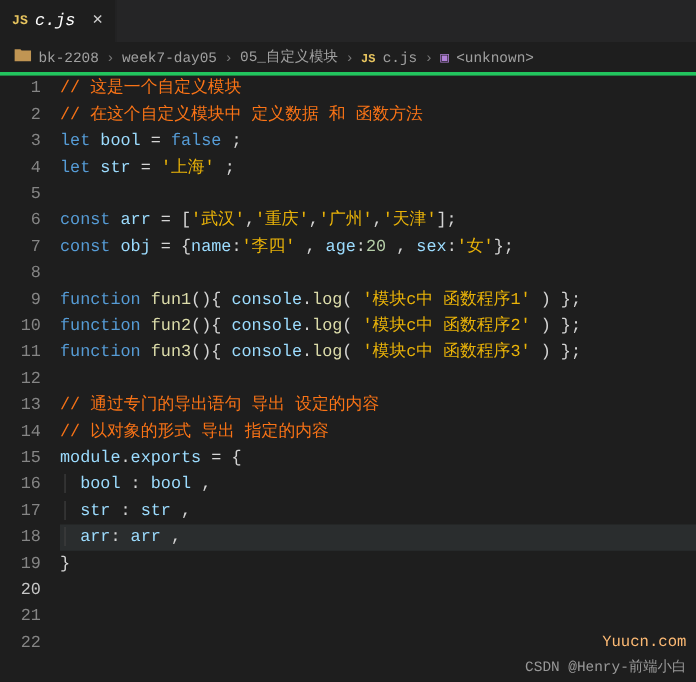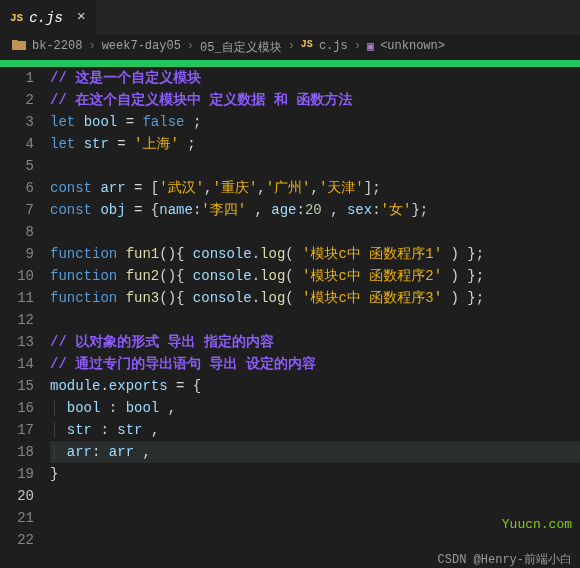--- a/index.html
+++ b/index.html
@@ -23,26 +23,26 @@
   padding: 0 10px;
   background: #1e1e1e;
   border-right: 1px solid #252526;
   gap: 6px;
 }
 .tab-icon { color: #e8c55f; font-size: 11px; font-weight: bold; }
 .tab-label { color: #fff; font-style: italic; }
 .tab-close { color: #ccc; margin-left: 8px; font-size: 15px; }
 .breadcrumb {
   display: flex;
-  align-items: flex-start;
+  align-items: flex-end;
   padding: 4px 12px;
   gap: 6px;
   font-size: 12px;
   color: #a0a0a0;
-  border-bottom: 7px solid #22c55e;
+  border-bottom: 3px solid #22c55e;
 }
 .bc-icon { color: #e8c55f; font-size: 10px; font-weight: bold; }
 .bc-folder { color: #888; }
 .bc-chev { color: #777; }
 .bc-sym { color: #b180d7; }
 .editor {
   display: flex;
   height: calc(100% - 63px);
 }
 .gutter {
@@ -52,41 +52,41 @@
   color: #858585;
   user-select: none;
 }
 .gutter .active { color: #c6c6c6; }
 .line { height: 22px; line-height: 22px; }
 .code {
   flex: 1;
   position: relative;
 }
 .active-line { background: #2a2d2e; }
-.c-comment { color: #8b5cf6; font-weight: bold; }
+.c-comment { color: #f97316; }
 .c-keyword { color: #569cd6; }
 .c-var { color: #9cdcfe; }
 .c-func { color: #dcdcaa; }
 .c-string { color: #eab308; }
 .c-num { color: #b5cea8; }
 .c-punct { color: #d4d4d4; }
 .c-op { color: #d4d4d4; }
 .indent-guide { color: #404040; }
 .watermark {
   position: absolute;
   bottom: 4px;
   right: 8px;
   color: #999;
   font-size: 12px;
 }
 .watermark2 {
   position: absolute;
-  bottom: 40px;
+  bottom: 26px;
   right: 8px;
-  color: #84cc16;
+  color: #fdba74;
   font-size: 13px;
 }
 </style>
 </head>
 <body>
 
 <div class="tabs">
   <div class="tab">
     <span class="tab-icon">JS</span>
     <span class="tab-label">c.js</span>
@@ -144,22 +144,22 @@
     <div class="line"><span class="c-keyword">let</span> <span class="c-var">bool</span> <span class="c-op">=</span> <span class="c-keyword">false</span> <span class="c-punct">;</span></div>
     <div class="line"><span class="c-keyword">let</span> <span class="c-var">str</span> <span class="c-op">=</span> <span class="c-string">'上海'</span> <span class="c-punct">;</span></div>
     <div class="line"></div>
     <div class="line"><span class="c-keyword">const</span> <span class="c-var">arr</span> <span class="c-op">=</span> <span class="c-punct">[</span><span class="c-string">'武汉'</span><span class="c-punct">,</span><span class="c-string">'重庆'</span><span class="c-punct">,</span><span class="c-string">'广州'</span><span class="c-punct">,</span><span class="c-string">'天津'</span><span class="c-punct">];</span></div>
     <div class="line"><span class="c-keyword">const</span> <span class="c-var">obj</span> <span class="c-op">=</span> <span class="c-punct">{</span><span class="c-var">name</span><span class="c-punct">:</span><span class="c-string">'李四'</span> <span class="c-punct">,</span> <span class="c-var">age</span><span class="c-punct">:</span><span class="c-num">20</span> <span class="c-punct">,</span> <span class="c-var">sex</span><span class="c-punct">:</span><span class="c-string">'女'</span><span class="c-punct">};</span></div>
     <div class="line"></div>
     <div class="line"><span class="c-keyword">function</span> <span class="c-func">fun1</span><span class="c-punct">(){</span> <span class="c-var">console</span><span class="c-punct">.</span><span class="c-func">log</span><span class="c-punct">(</span> <span class="c-string">'模块c中 函数程序1'</span> <span class="c-punct">) };</span></div>
     <div class="line"><span class="c-keyword">function</span> <span class="c-func">fun2</span><span class="c-punct">(){</span> <span class="c-var">console</span><span class="c-punct">.</span><span class="c-func">log</span><span class="c-punct">(</span> <span class="c-string">'模块c中 函数程序2'</span> <span class="c-punct">) };</span></div>
     <div class="line"><span class="c-keyword">function</span> <span class="c-func">fun3</span><span class="c-punct">(){</span> <span class="c-var">console</span><span class="c-punct">.</span><span class="c-func">log</span><span class="c-punct">(</span> <span class="c-string">'模块c中 函数程序3'</span> <span class="c-punct">) };</span></div>
     <div class="line"></div>
+    <div class="line"><span class="c-comment">// 通过专门的导出语句 导出 设定的内容</span></div>
     <div class="line"><span class="c-comment">// 以对象的形式 导出 指定的内容</span></div>
-    <div class="line"><span class="c-comment">// 通过专门的导出语句 导出 设定的内容</span></div>
     <div class="line"><span class="c-var">module</span><span class="c-punct">.</span><span class="c-var">exports</span> <span class="c-op">=</span> <span class="c-punct">{</span></div>
     <div class="line"><span class="indent-guide">│   </span><span class="c-var">bool</span> <span class="c-punct">:</span> <span class="c-var">bool</span> <span class="c-punct">,</span></div>
     <div class="line"><span class="indent-guide">│   </span><span class="c-var">str</span> <span class="c-punct">:</span> <span class="c-var">str</span> <span class="c-punct">,</span></div>
     <div class="line active-line"><span class="indent-guide">│   </span><span class="c-var">arr</span><span class="c-punct">:</span> <span class="c-var">arr</span> <span class="c-punct">,</span></div>
     <div class="line"><span class="c-punct">}</span></div>
     <div class="watermark2">Yuucn.com</div>
     <div class="watermark">CSDN @Henry-前端小白</div>
   </div>
 </div>
 

